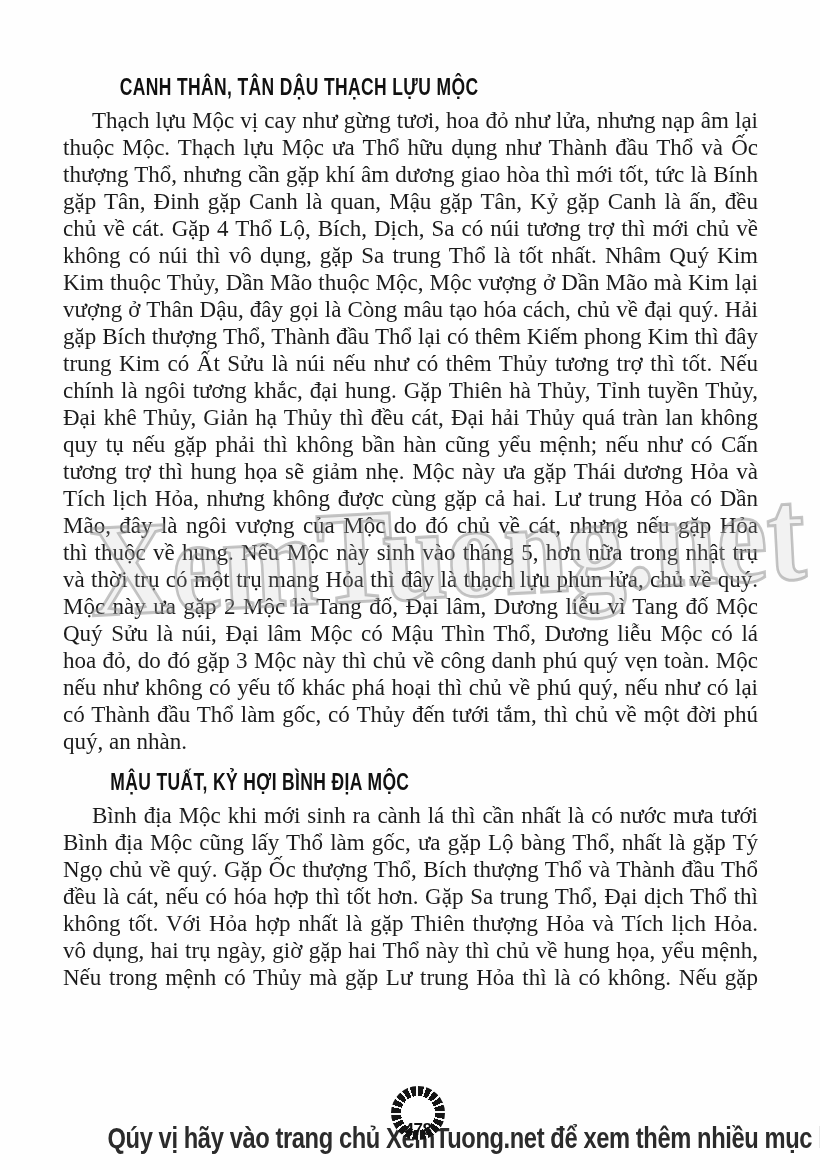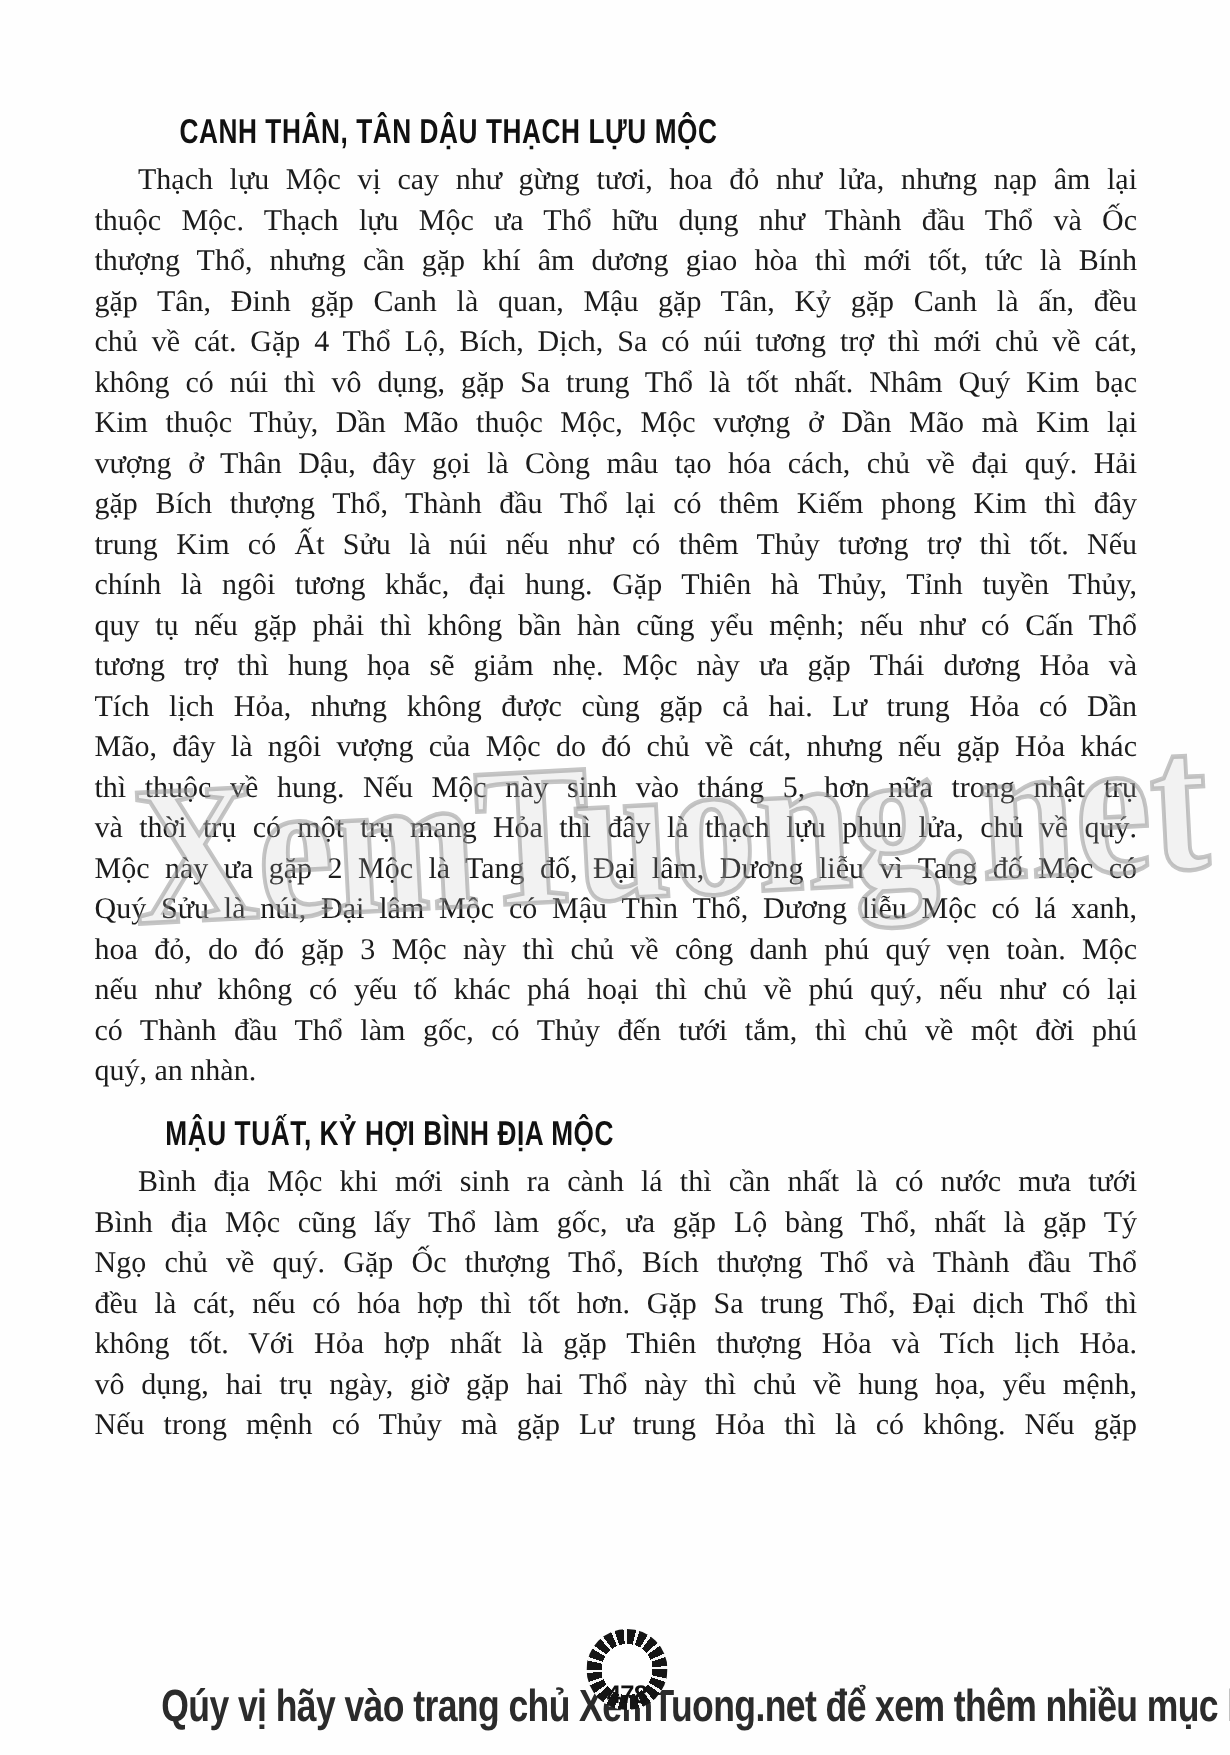--- a/index.html
+++ b/index.html
@@ -8,21 +8,21 @@
     background:#fefefe; overflow:hidden;
     font-family:"Liberation Serif", serif; color:#1c1c1c;
   }
   .content { position:absolute; left:63px; top:74px; width:695px; }
   .section-heading {
     text-align:left; white-space:nowrap;
     font-family:"Liberation Sans", sans-serif; font-weight:bold;
     font-size:23px; line-height:26px; color:#111;
   }
   .heading-inner { display:inline-block; transform:scaleX(0.76); transform-origin:center; letter-spacing:0.5px; }
-  .para { font-size:20px; line-height:27px; margin-top:7px; }
+  .para { font-size:23px; line-height:27px; margin-top:7px; }
   .para .line {
     height:27px; overflow:hidden;
     text-align:justify; text-align-last:justify;
   }
   .para .line.first { text-indent:29px; }
   .para .line.last { text-align-last:left; }
   .para[data-justify-last="true"] .line.last { text-align-last:justify; }
   .section + .section { margin-top:14px; }
   .watermark {
     position:absolute; left:36px; top:488px; width:748px;
@@ -68,20 +68,21 @@
           <div class="line">thuộc Mộc. Thạch lựu Mộc ưa Thổ hữu dụng như Thành đầu Thổ và Ốc</div>
           <div class="line">thượng Thổ, nhưng cần gặp khí âm dương giao hòa thì mới tốt, tức là Bính</div>
           <div class="line">gặp Tân, Đinh gặp Canh là quan, Mậu gặp Tân, Kỷ gặp Canh là ấn, đều</div>
           <div class="line">chủ về cát. Gặp 4 Thổ Lộ, Bích, Dịch, Sa có núi tương trợ thì mới chủ về cát,</div>
           <div class="line">không có núi thì vô dụng, gặp Sa trung Thổ là tốt nhất. Nhâm Quý Kim bạc</div>
           <div class="line">Kim thuộc Thủy, Dần Mão thuộc Mộc, Mộc vượng ở Dần Mão mà Kim lại</div>
           <div class="line">vượng ở Thân Dậu, đây gọi là Còng mâu tạo hóa cách, chủ về đại quý. Hải</div>
           <div class="line">gặp Bích thượng Thổ, Thành đầu Thổ lại có thêm Kiếm phong Kim thì đây</div>
           <div class="line">trung Kim có Ất Sửu là núi nếu như có thêm Thủy tương trợ thì tốt. Nếu</div>
           <div class="line">chính là ngôi tương khắc, đại hung. Gặp Thiên hà Thủy, Tỉnh tuyền Thủy,</div>
+          <div class="line">Đại khê Thủy, Giản hạ Thủy thì đều cát, Đại hải Thủy quá tràn lan không</div>
           <div class="line">quy tụ nếu gặp phải thì không bần hàn cũng yểu mệnh; nếu như có Cấn Thổ</div>
           <div class="line">tương trợ thì hung họa sẽ giảm nhẹ. Mộc này ưa gặp Thái dương Hỏa và</div>
           <div class="line">Tích lịch Hỏa, nhưng không được cùng gặp cả hai. Lư trung Hỏa có Dần</div>
           <div class="line">Mão, đây là ngôi vượng của Mộc do đó chủ về cát, nhưng nếu gặp Hỏa khác</div>
           <div class="line">thì thuộc về hung. Nếu Mộc này sinh vào tháng 5, hơn nữa trong nhật trụ</div>
           <div class="line">và thời trụ có một trụ mang Hỏa thì đây là thạch lựu phun lửa, chủ về quý.</div>
           <div class="line">Mộc này ưa gặp 2 Mộc là Tang đố, Đại lâm, Dương liễu vì Tang đố Mộc có</div>
           <div class="line">Quý Sửu là núi, Đại lâm Mộc có Mậu Thìn Thổ, Dương liễu Mộc có lá xanh,</div>
           <div class="line">hoa đỏ, do đó gặp 3 Mộc này thì chủ về công danh phú quý vẹn toàn. Mộc</div>
           <div class="line">nếu như không có yếu tố khác phá hoại thì chủ về phú quý, nếu như có lại</div>

